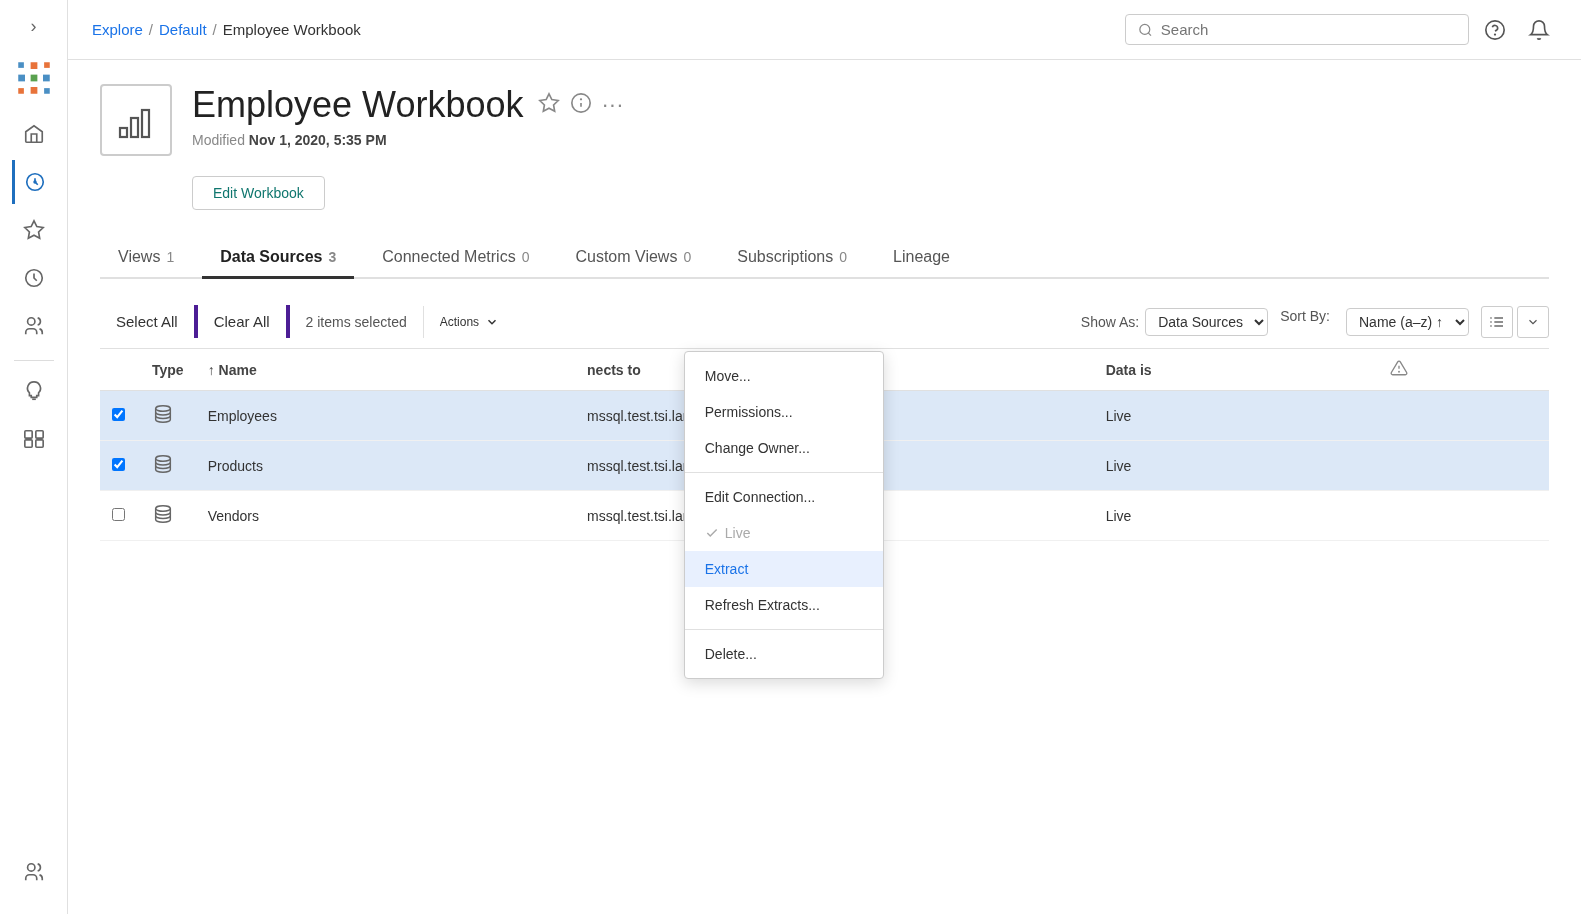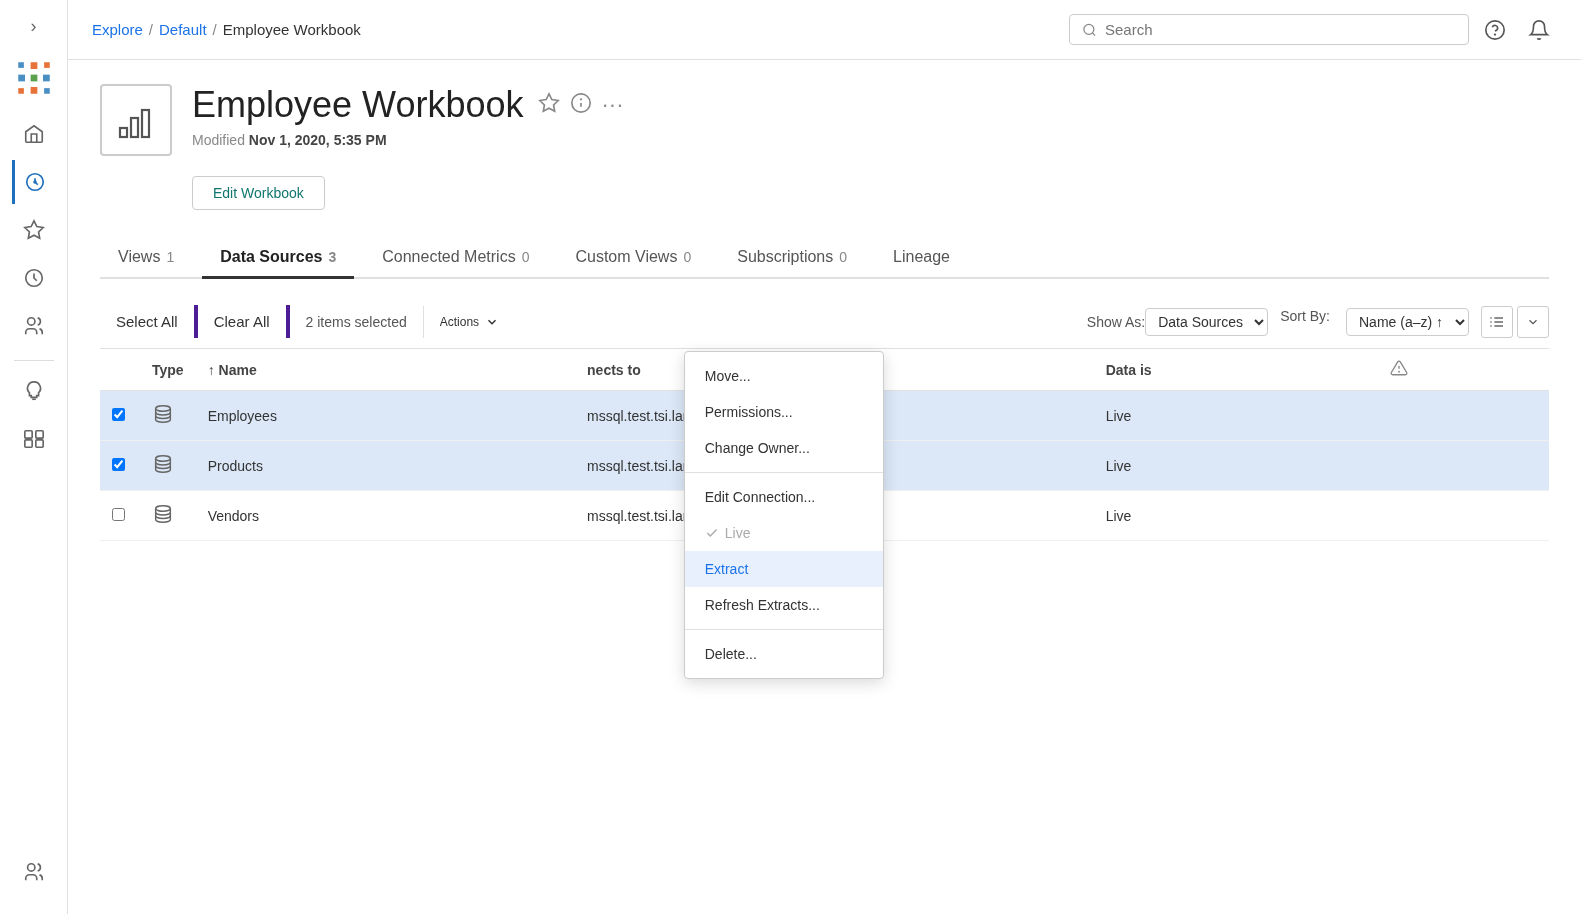--- a/index.html
+++ b/index.html
@@ -69,21 +69,21 @@
       font-size: 15px;
       flex: 1;
     }
     .breadcrumb a { color: #1a73e8; text-decoration: none; cursor: pointer; }
     .breadcrumb .sep { color: #888; }
     .breadcrumb .current { color: #333; }
 
     .search-box {
       display: flex; align-items: center;
       border: 1px solid #ccc; border-radius: 4px;
-      padding: 6px 12px; gap: 8px; width: 400px;
+      padding: 6px 12px; gap: 8px; width: 344px;
       background: #fff;
     }
     .search-box input {
       border: none; outline: none; font-size: 15px; width: 100%; color: #333;
     }
     .topbar-icon {
       width: 36px; height: 36px;
       display: flex; align-items: center; justify-content: center;
       cursor: pointer; color: #555; font-size: 20px; border-radius: 50%;
     }
@@ -179,21 +179,21 @@
     .actions-btn {
       display: flex; align-items: center; gap: 6px;
       padding: 8px 16px; font-size: 12px; color: #333;
       cursor: pointer; background: none; border: none;
     }
     .toolbar-right {
       margin-left: auto;
       display: flex; align-items: center; gap: 12px;
     }
     .show-as {
-      display: flex; align-items: center; 
+      display: flex; align-items: center; gap: 6px;
       font-size: 14px; color: #555;
     }
     .show-as select, .sort-by select {
       border: 1px solid #ccc; padding: 4px 8px; border-radius: 4px;
       font-size: 14px; color: #333; cursor: pointer; background: #fff;
     }
     .sort-by {
       display: flex; align-items: flex-start; gap: 16px;
       font-size: 14px; color: #555;
     }

